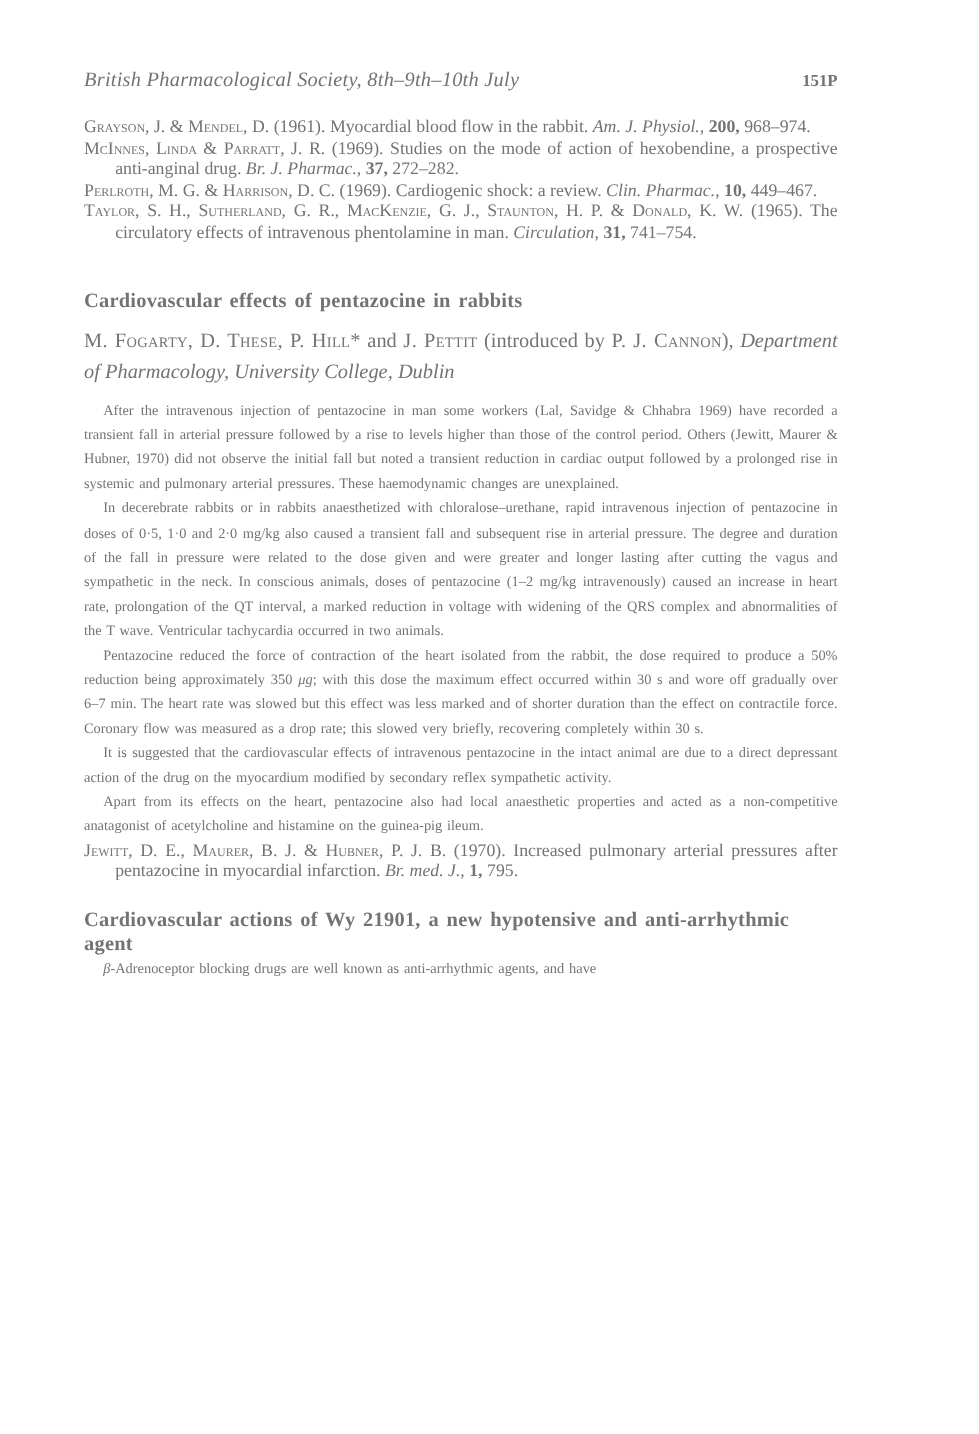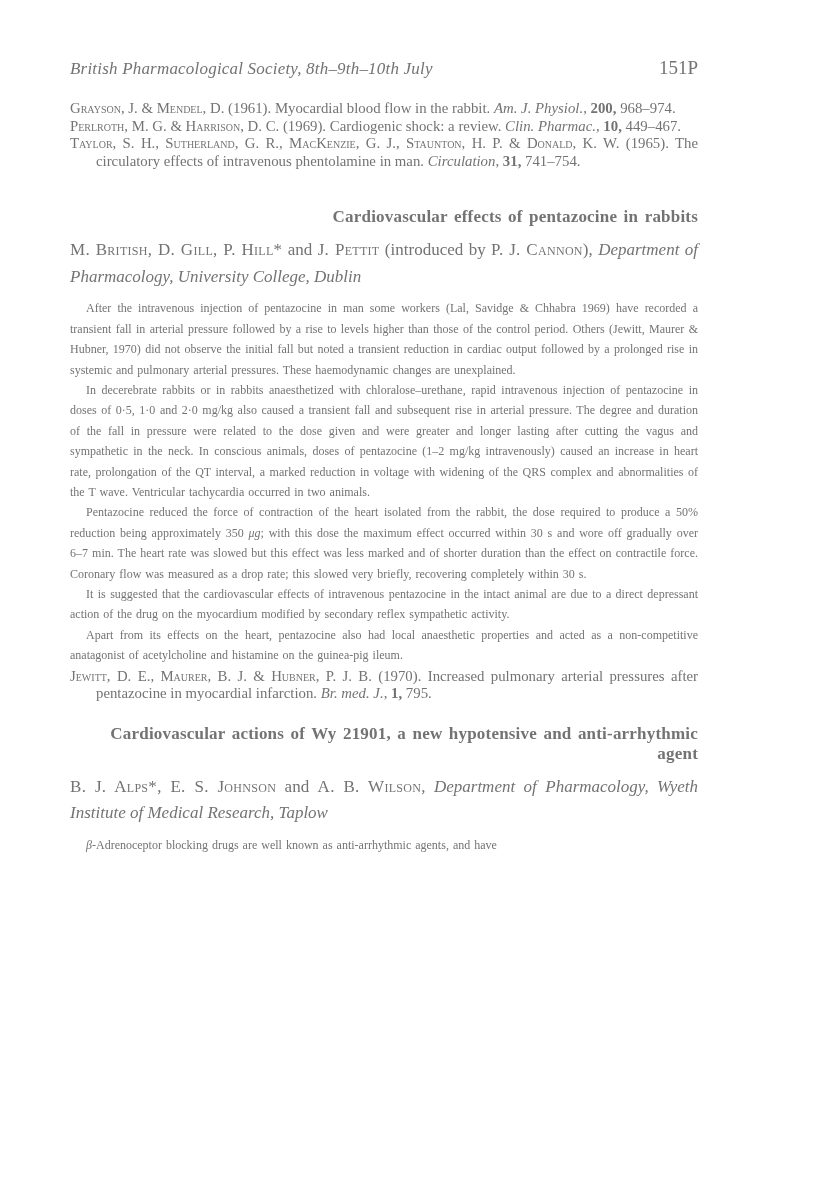--- a/index.html
+++ b/index.html
@@ -20,42 +20,41 @@
     display: flex;
     justify-content: space-between;
     align-items: baseline;
   }
   .head-title {
     font-style: italic;
     font-size: 17px;
     letter-spacing: 0.2px;
     white-space: nowrap;
   }
-  .page-number { font-size: 19px; }
+  .page-number { font-size: 14px; font-weight: bold; }
 
   
   .ref-list { text-align: justify; }
   .top-refs { margin-top: 21px; }
   .ref {
     margin: 0;
     font-size: 14.8px;
     line-height: 17.6px;
     padding-left: 26px;
     text-indent: -26px;
     text-align: justify;
   }
 
   
   .abstract-title {
     margin: 37px 0 0 0;
     font-size: 17px;
     font-weight: 700;
     letter-spacing: 0.2px;
     word-spacing: 2px;
-    text-align: right;
   }
   .authors {
     margin: 10px 0 0 0;
     font-size: 17px;
     line-height: 26.5px;
     text-align: justify;
   }
   .authors .seg-sc { letter-spacing: 0.3px; }
   .body-par {
     margin: 0;
@@ -88,39 +87,39 @@
 
 <div class="page">
 
   <header class="running-head">
     <span class="head-title">British Pharmacological Society, 8th–9th–10th July</span>
     <span class="page-number">151P</span>
   </header>
 
   <div class="ref-list top-refs">
     <p class="ref"><span class="seg-sc">Grayson, J. &amp; Mendel, D. (1961).</span><span>  Myocardial blood flow in the rabbit.  </span><span class="seg-i">Am. J. Physiol.</span><span>, </span><span class="seg-b">200,</span><span> 968–974.</span></p>
+    <p class="ref"><span class="seg-sc">McInnes, Linda &amp; Parratt, J. R. (1969).</span><span>  Studies on the mode of action of hexobendine, a prospective anti-anginal drug.  </span><span class="seg-i">Br. J. Pharmac.</span><span>, </span><span class="seg-b">37,</span><span> 272–282.</span></p>
     <p class="ref"><span class="seg-sc">Perlroth, M. G. &amp; Harrison, D. C. (1969).</span><span>  Cardiogenic shock: a review. </span><span class="seg-i">Clin. Pharmac.</span><span>, </span><span class="seg-b">10,</span><span> 449–467.</span></p>
     <p class="ref"><span class="seg-sc">Taylor, S. H., Sutherland, G. R., MacKenzie, G. J., Staunton, H. P. &amp; Donald, K. W. (1965).</span><span>  The circulatory effects of intravenous phentolamine in man.  </span><span class="seg-i">Circulation</span><span>, </span><span class="seg-b">31,</span><span> 741–754.</span></p>
   </div>
 
   <section class="abstract section-1">
     <h2 class="abstract-title">Cardiovascular effects of pentazocine in rabbits</h2>
-    <p class="authors"><span class="seg-sc">M. British, D. Gill, P. Hill*</span><span> and </span><span class="seg-sc">J. Pettit</span><span> (introduced by </span><span class="seg-sc">P. J. Cannon</span><span>), </span><span class="seg-i">Department of Pharmacology, University College, Dublin</span></p>
+    <p class="authors"><span class="seg-sc">M. Fogarty, D. These, P. Hill*</span><span> and </span><span class="seg-sc">J. Pettit</span><span> (introduced by </span><span class="seg-sc">P. J. Cannon</span><span>), </span><span class="seg-i">Department of Pharmacology, University College, Dublin</span></p>
 
     <p class="body-par"><span>After the intravenous injection of pentazocine in man some workers (Lal, Savidge &amp; Chhabra 1969) have recorded a transient fall in arterial pressure followed by a rise to levels higher than those of the control period.  Others (Jewitt, Maurer &amp; Hubner, 1970) did not observe the initial fall but noted a transient reduction in cardiac output followed by a prolonged rise in systemic and pulmonary arterial pressures.  These haemodynamic changes are unexplained.</span></p>
     <p class="body-par"><span>In decerebrate rabbits or in rabbits anaesthetized with chloralose–urethane, rapid intravenous injection of pentazocine in doses of 0·5, 1·0 and 2·0 mg/kg also caused a transient fall and subsequent rise in arterial pressure.  The degree and duration of the fall in pressure were related to the dose given and were greater and longer lasting after cutting the vagus and sympathetic in the neck.  In conscious animals, doses of pentazocine (1–2 mg/kg intravenously) caused an increase in heart rate, prolongation of the QT interval, a marked reduction in voltage with widening of the QRS complex and abnormalities of the T wave.  Ventricular tachycardia occurred in two animals.</span></p>
     <p class="body-par"><span>Pentazocine reduced the force of contraction of the heart isolated from the rabbit, the dose required to produce a 50% reduction being approximately 350 </span><span class="seg-i">μg</span><span>;  with this dose the maximum effect occurred within 30 s and wore off gradually over 6–7 min.  The heart rate was slowed but this effect was less marked and of shorter duration than the effect on contractile force.  Coronary flow was measured as a drop rate; this slowed very briefly, recovering completely within 30 s.</span></p>
     <p class="body-par"><span>It is suggested that the cardiovascular effects of intravenous pentazocine in the intact animal are due to a direct depressant action of the drug on the myocardium modified by secondary reflex sympathetic activity.</span></p>
     <p class="body-par"><span>Apart from its effects on the heart, pentazocine also had local anaesthetic properties and acted as a non-competitive anatagonist of acetylcholine and histamine on the guinea-pig ileum.</span></p>
 
 
     <div class="ref-list small-refs">
       <p class="ref"><span class="seg-sc">Jewitt, D. E., Maurer, B. J. &amp; Hubner, P. J. B. (1970).</span><span>  Increased pulmonary arterial pressures after pentazocine in myocardial infarction.  </span><span class="seg-i">Br. med. J.</span><span>, </span><span class="seg-b">1,</span><span> 795.</span></p>
     </div>
   </section>
 
   <section class="abstract section-2">
     <h2 class="abstract-title">Cardiovascular actions of Wy 21901, a new hypotensive and anti-arrhythmic agent</h2>
-    <p class="authors"><span class="seg-sc">B. J. Alps*, E. S. Johnson</span><span> and </span><span class="seg-sc">A. B. Wilson</span><span>, </span><span class="seg-i">Department of Pharmacology, Wyeth Institute of Medical Research, Taplow</span></p>
     <p class="body-par"><span class="seg-i">β</span><span>-Adrenoceptor blocking drugs are well known as anti-arrhythmic agents, and have</span></p>
   </section>
 
 </div>
 
 </body></html>

